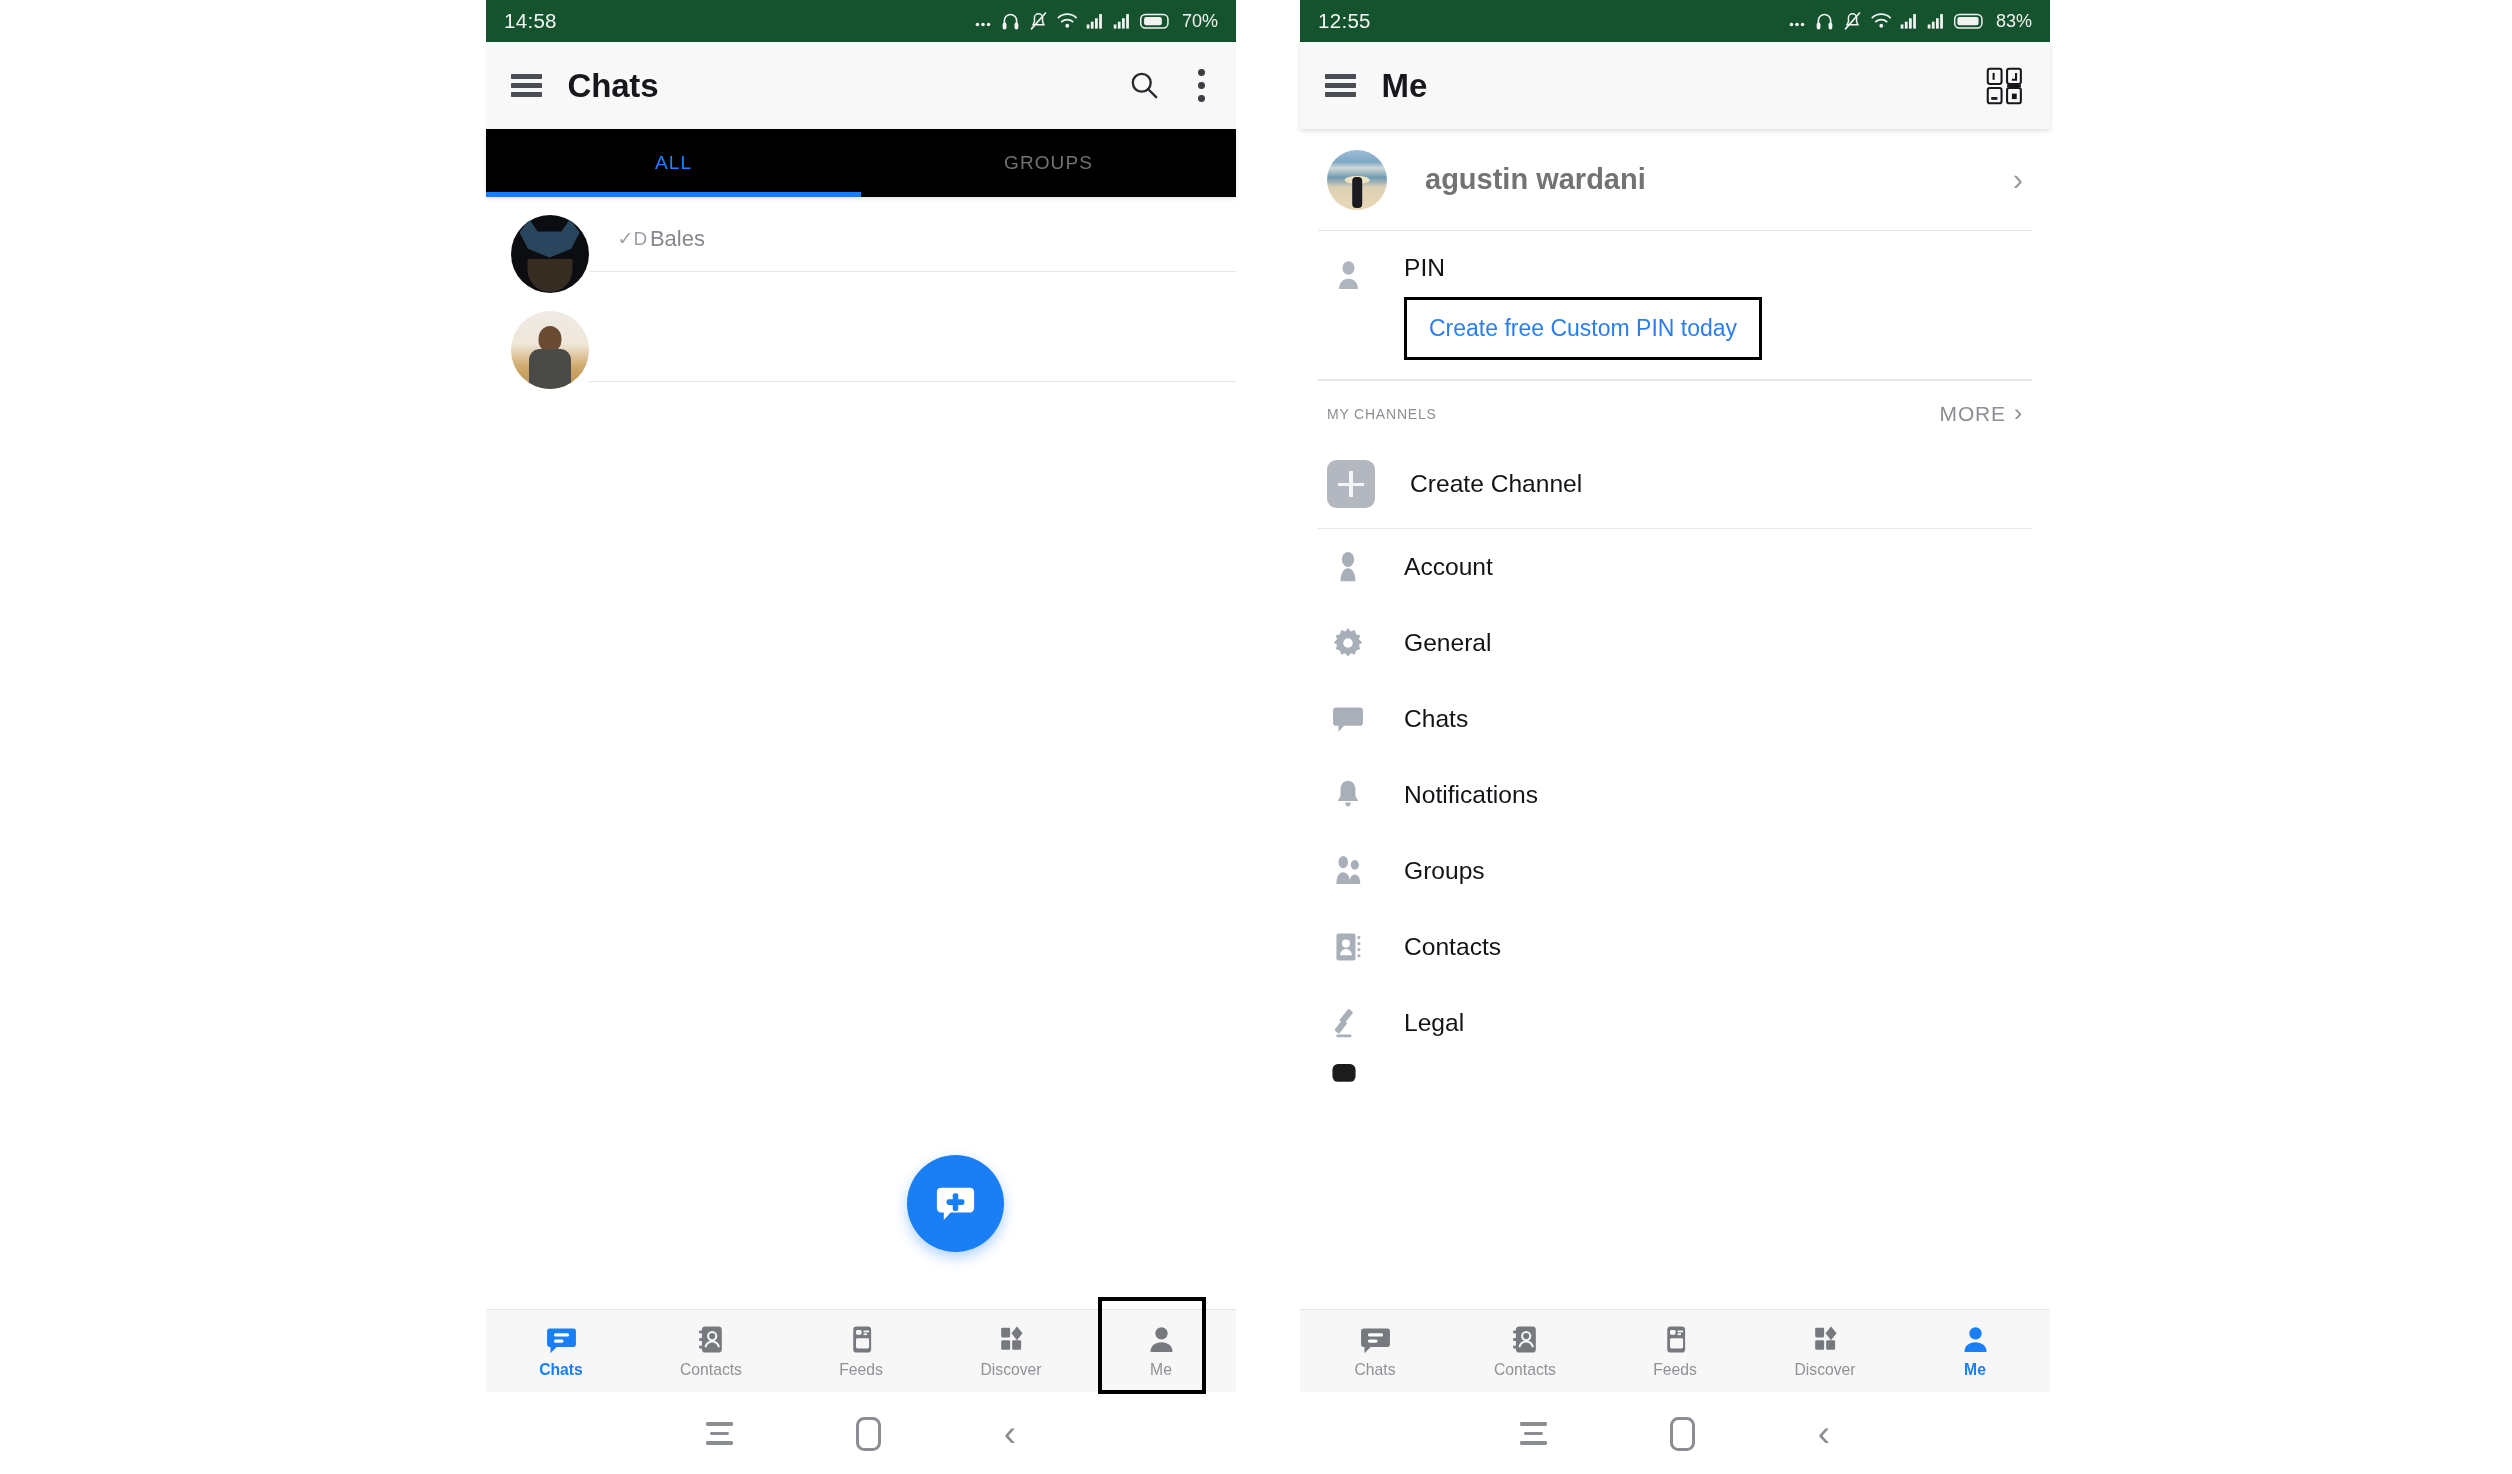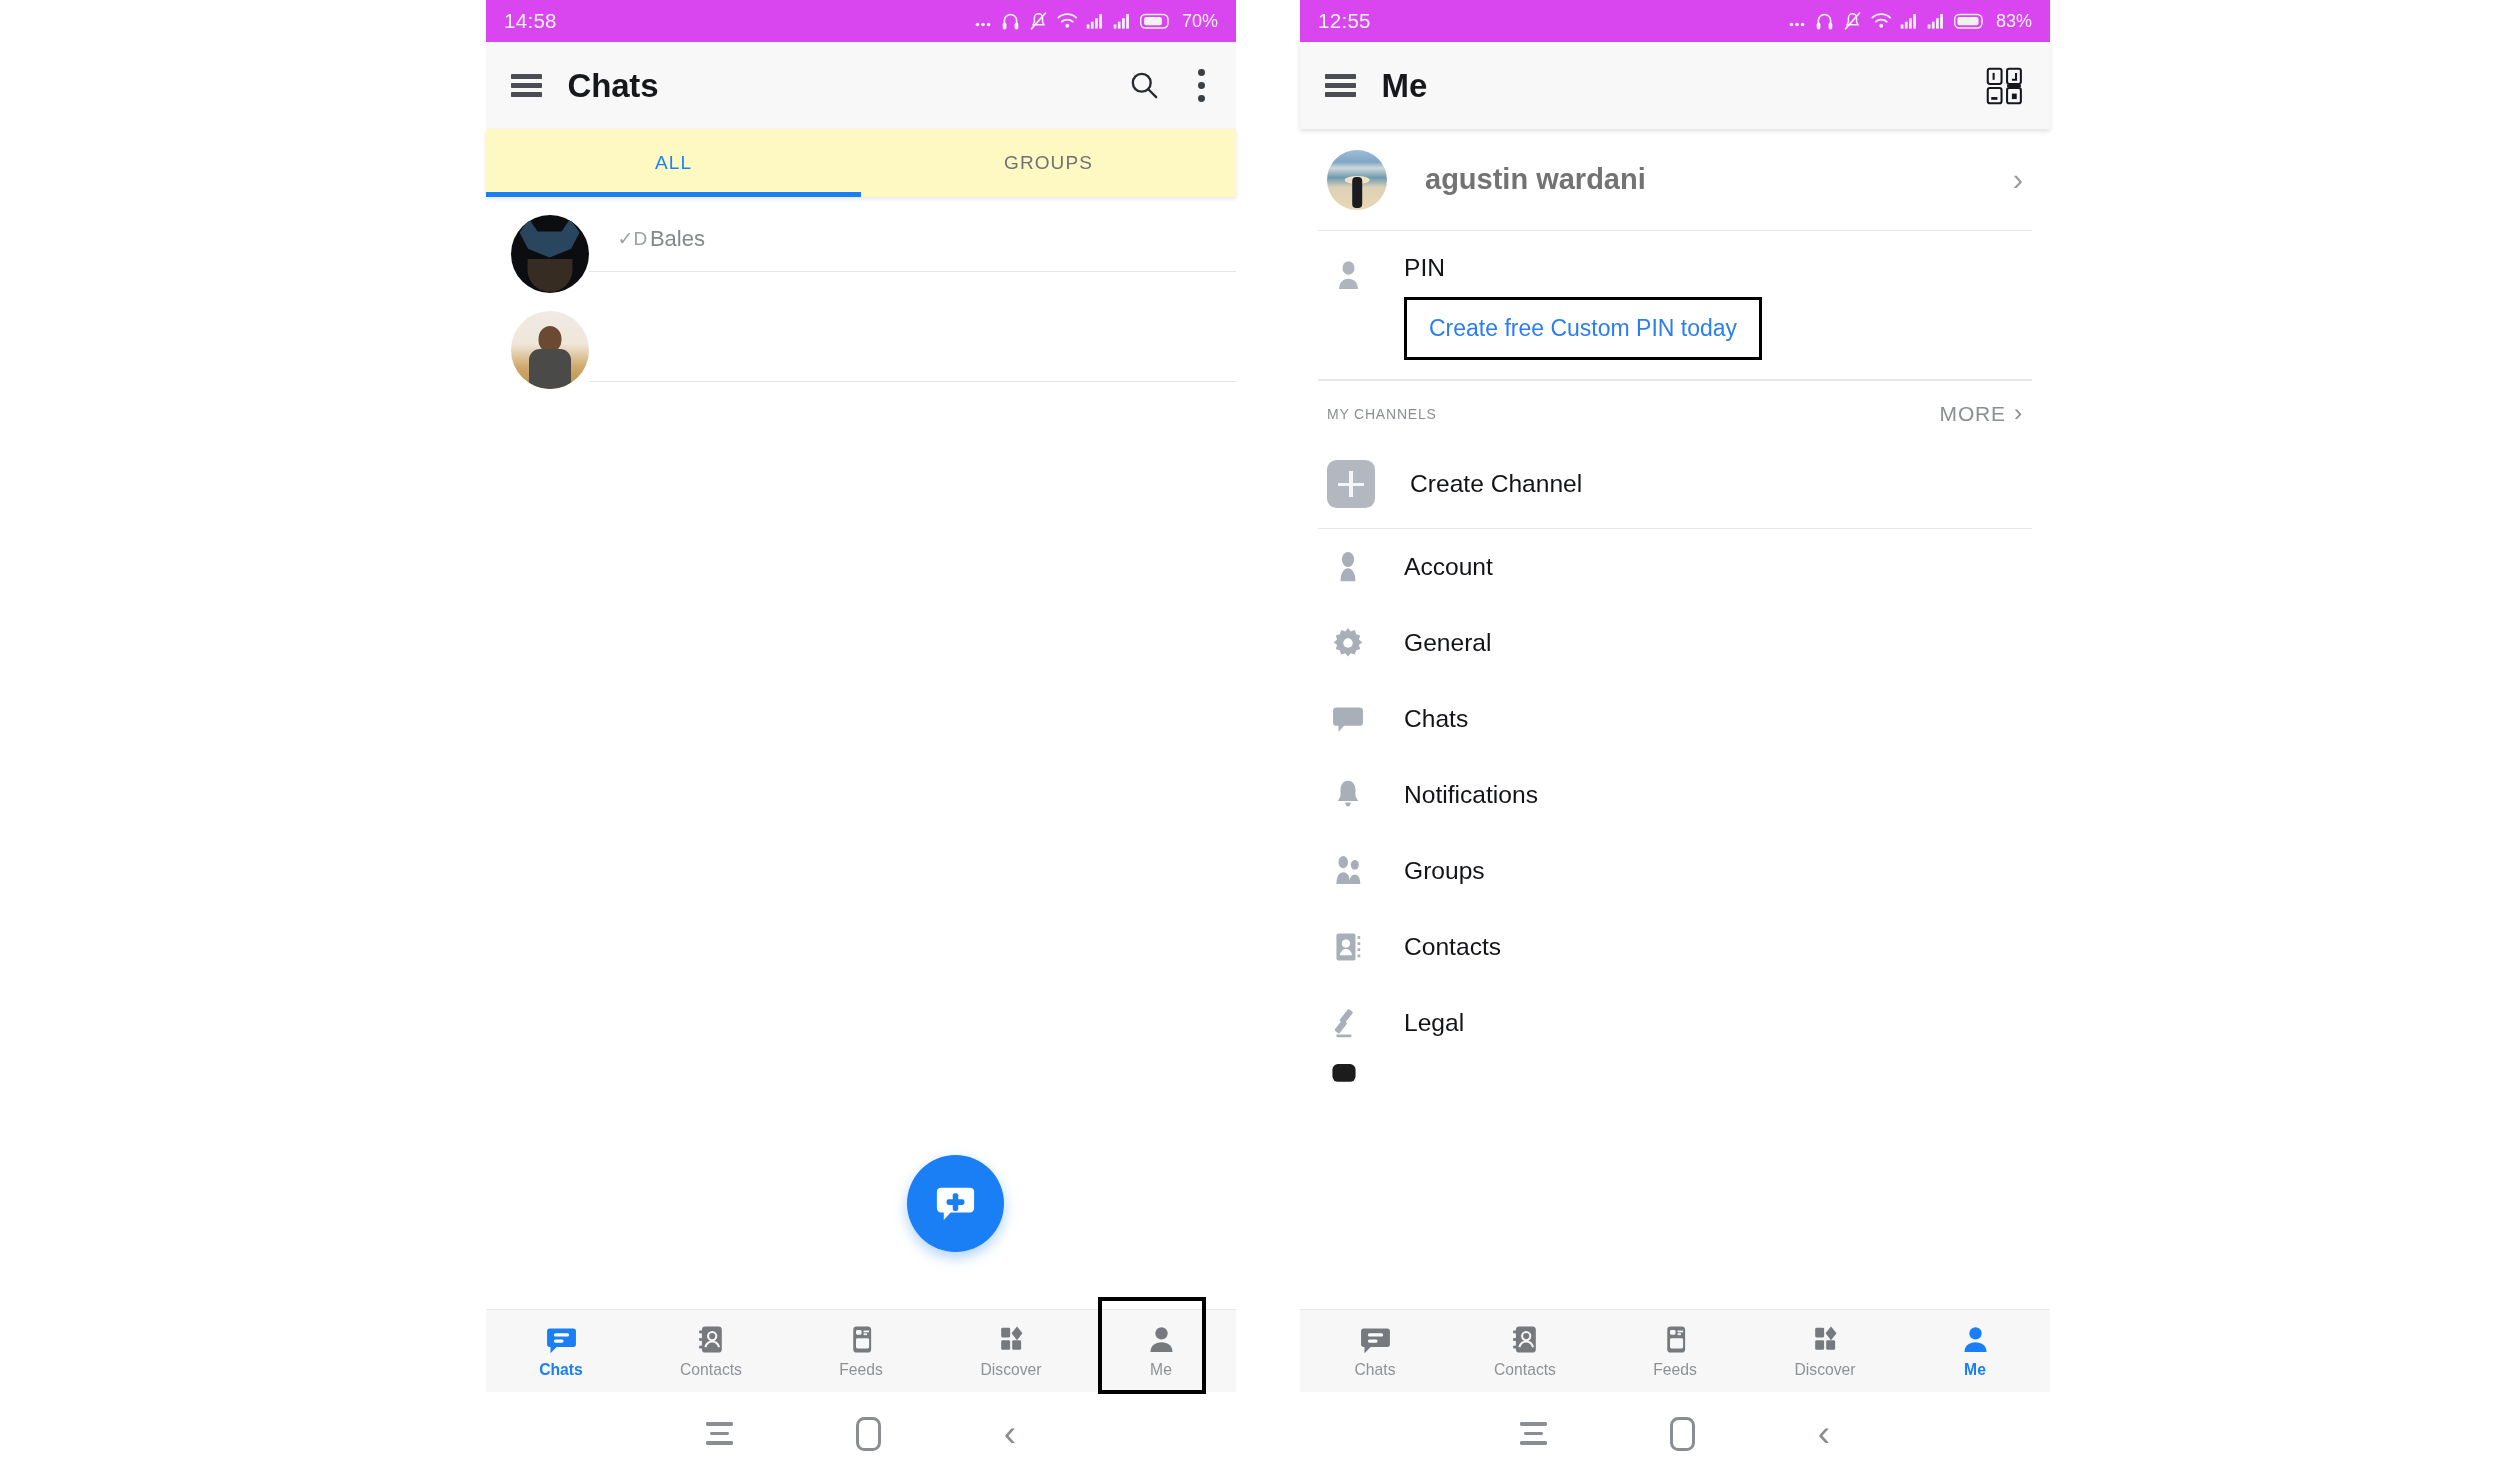--- a/index.html
+++ b/index.html
@@ -20,21 +20,21 @@
     height: 1475px;
     background: #ffffff;
   }
   #phone-left  { left: 486px; }
   #phone-right { left: 1300px; }
 
   
   .statusbar {
     position: relative;
     height: 42px;
-    background: #d946ef;
+    background: #14532d;
     display: flex;
     align-items: center;
     padding: 0 18px;
   }
   .status-time {
     color: #f4f4f4;
     font-size: 20.5px;
     letter-spacing: 0.3px;
   }
   .status-right {
@@ -73,21 +73,21 @@
 
   .icon-btn { display:flex; align-items:center; justify-content:center; }
 
   .kebab { width: 6.8px; display:flex; flex-direction:column; gap:6.1px; align-items:center; padding: 1.4px 9.6px;}
   .kebab i { width: 6.8px; height: 6.8px; border-radius: 50%; background:#3c3f44; display:block; }
 
   
   .tabbar {
     display: flex;
     height: 68px;
-    background: #fef9c3;
+    background: #000000;
     position: relative;
     box-shadow: 0 2px 4.1px rgba(0,0,0,.10);
   }
   .tab {
     flex: 1;
     display:flex; align-items:center; justify-content:center;
     font-size: 19px;
     letter-spacing: 1.1px;
     color: #6f7276;
     font-weight: 500;

